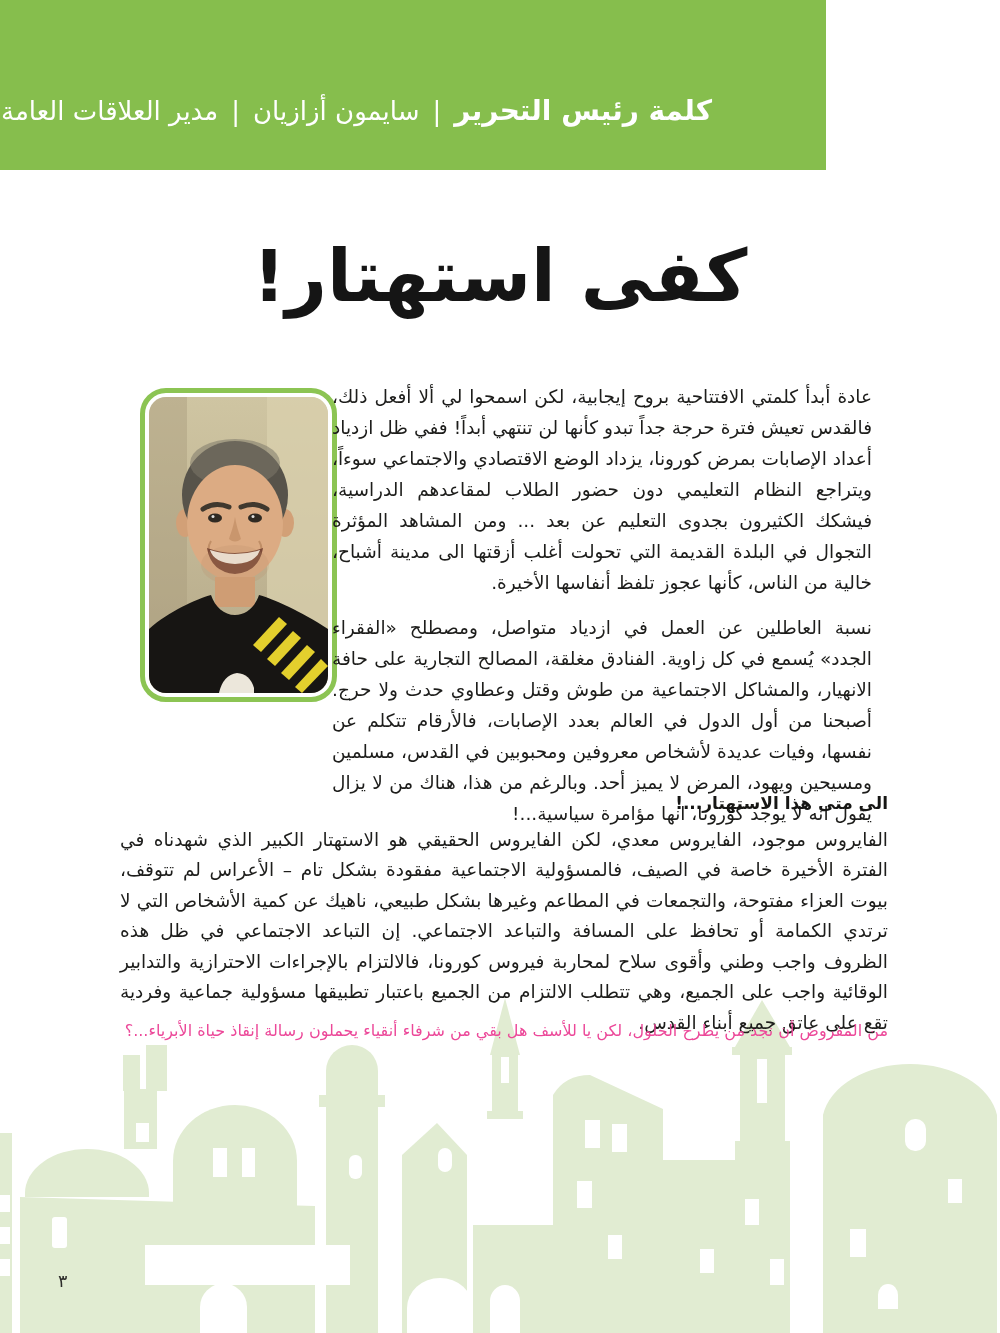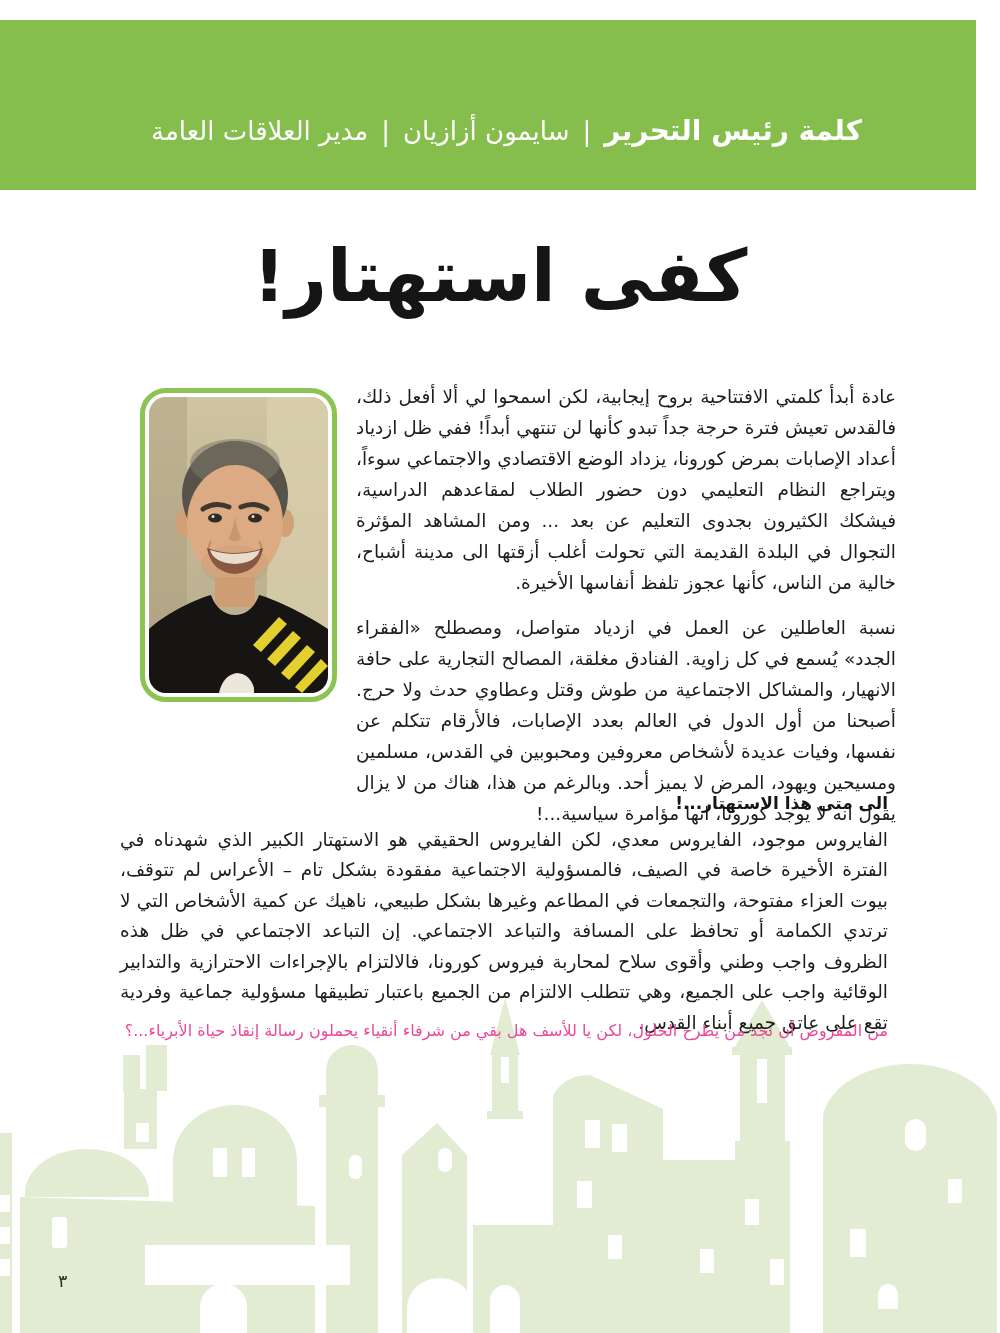--- a/index.html
+++ b/index.html
@@ -3,39 +3,39 @@
 <meta charset="utf-8">
 <style>
   * { margin:0; padding:0; box-sizing:border-box; }
   html,body { background:#ffffff; }
   .page {
     position:relative; width:1000px; height:1333px; margin:0 auto;
     background:#ffffff; overflow:hidden; direction:rtl;
     font-family:"DejaVu Sans", sans-serif; color:#1d1d1b;
   }
   
-  .header-band { position:absolute; top:0; left:0; width:976px; height:170px; background:#86be4d;margin-top:20px; }
+  .header-band { position:absolute; top:0; left:0; width:826px; height:170px; background:#86be4d; }
   .header-line { position:absolute; top:94px; right:114px; color:#ffffff; font-size:26px; white-space:nowrap; }
   .hl-bold { font-weight:bold; font-size:28px; }
   .hl-sep  { margin:0 13px; font-weight:400; }
   
   .article-title {
     position:absolute; top:234px; left:0; width:1000px;
     text-align:center; font-size:72px; font-weight:bold; color:#151515; letter-spacing:-1px;
   }
   
   .photo-frame {
     position:absolute; top:388px; left:140px; width:197px; height:314px;
     border:5px solid #8cc453; border-radius:26px; background:#ffffff; padding:4px;
   }
   .photo-inner { width:100%; height:100%; border-radius:17px; overflow:hidden; }
   .photo-inner svg { display:block; width:100%; height:100%; }
   
   .intro-col {
-    position:absolute; top:381px; right:104px; width:540px;
+    position:absolute; top:381px; right:128px; width:540px;
     font-size:18.5px; line-height:31px; text-align:justify;
   }
   .intro-col p + p { margin-top:14px; }
   .full-block {
     position:absolute; top:788px; right:112px; width:768px;
     font-size:18.5px; line-height:30.5px; text-align:justify;
   }
   .subheading { font-weight:bold; font-size:17px; margin-bottom:6px; color:#161614; }
   .closing-line {
     position:absolute; top:1016px; right:112px; width:768px;

